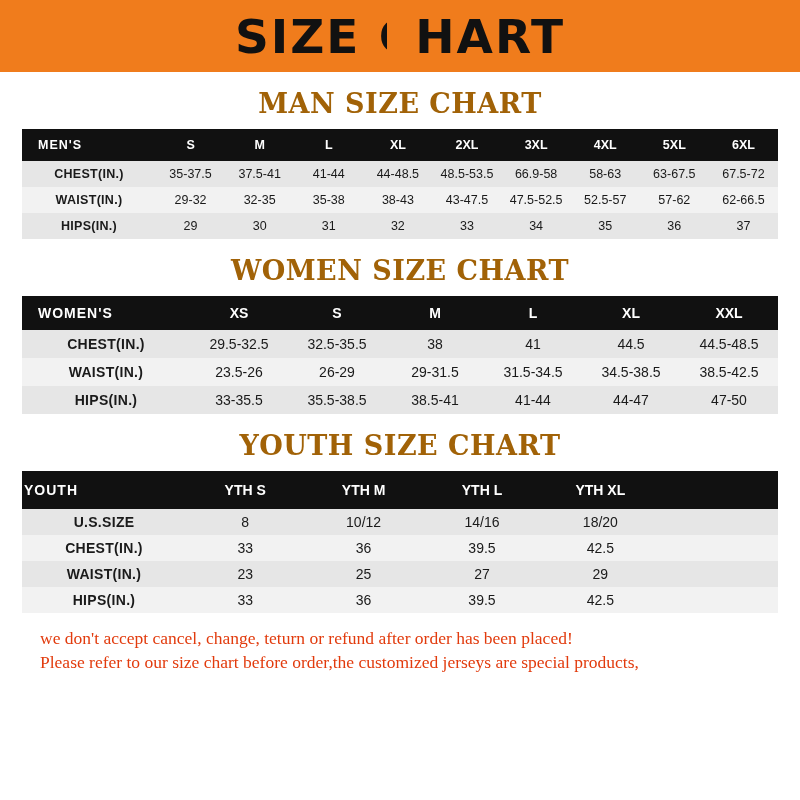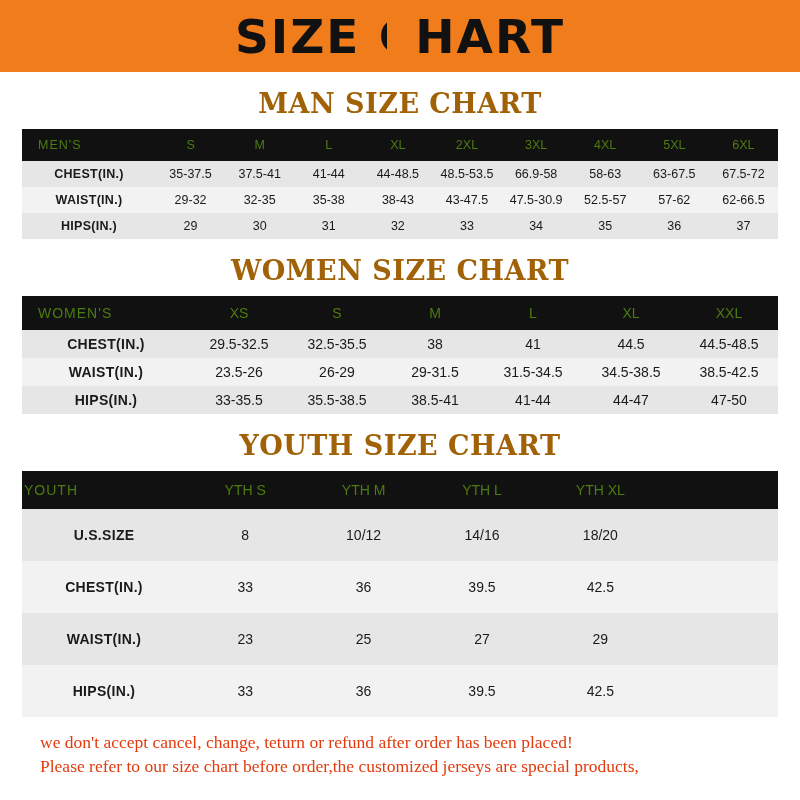--- a/index.html
+++ b/index.html
@@ -67,22 +67,22 @@
   table.size-table th,
   table.size-table td {
     text-align: center;
     font-size: 13.5px;
     color: #1a1a1a;
     padding: 6px 2px;
     font-family: "Liberation Sans", sans-serif;
   }
   table.size-table thead th {
     background: #111111;
-    color: #4d7c0f;
-    font-weight: normal;
+    color: #ffffff;
+    font-weight: bold;
     font-size: 15px;
     padding: 9px 2px;
   }
   table.size-table thead th.row-head {
     text-align: left;
     padding-left: 16px;
     letter-spacing: 1px;
     font-size: 16px;
   }
   table.size-table tbody tr.odd td {
@@ -99,21 +99,21 @@
   #men-table thead th.row-head { width: 116px; }
   #men-table td, #men-table th { font-size: 12.5px; }
   #men-table tbody td.row-head { font-size: 12.5px; }
 
   #women-table thead th.row-head { width: 150px; margin-top: 28px; }
   #women-table td, #women-table th { font-size: 14px; }
 
   #youth-table thead th.row-head { width: 160px; }
   #youth-table td, #youth-table th { font-size: 14px; }
   #youth-table thead th { padding: 11px 2px; }
-  #youth-table tbody td { padding: 18px 2px; }
+  #youth-table tbody td { padding: 5px 2px; }
 
   .footer-note {
     margin-top: 14px;
     padding: 0 18px;
     color: #e23b0d;
     font-family: "Liberation Serif", serif;
     font-size: 17.5px;
     line-height: 1.35;
     text-align: left;
   }
@@ -159,21 +159,21 @@
           <td>63-67.5</td>
           <td>67.5-72</td>
         </tr>
         <tr class="even">
           <td class="row-head">WAIST(IN.)</td>
           <td>29-32</td>
           <td>32-35</td>
           <td>35-38</td>
           <td>38-43</td>
           <td>43-47.5</td>
-          <td>47.5-30.9</td>
+          <td>47.5-52.5</td>
           <td>52.5-57</td>
           <td>57-62</td>
           <td>62-66.5</td>
         </tr>
         <tr class="odd">
           <td class="row-head">HIPS(IN.)</td>
           <td>29</td>
           <td>30</td>
           <td>31</td>
           <td>32</td>

